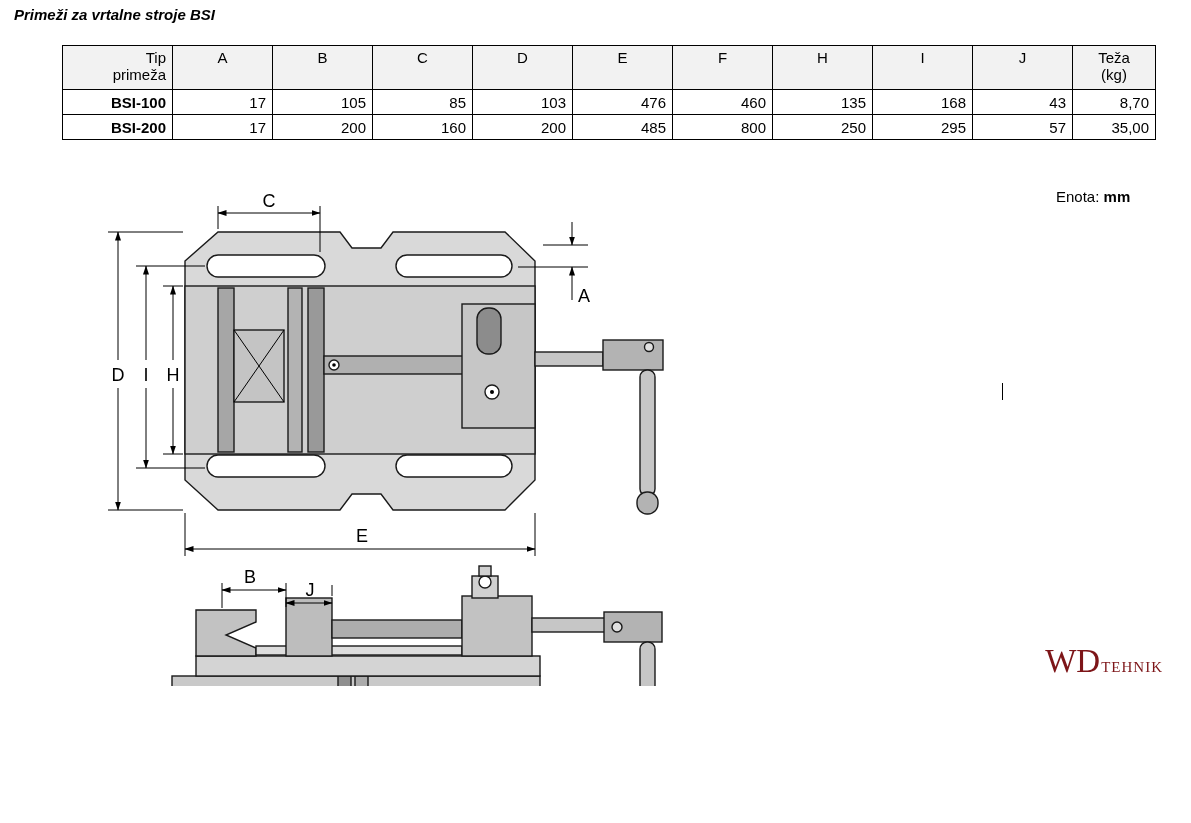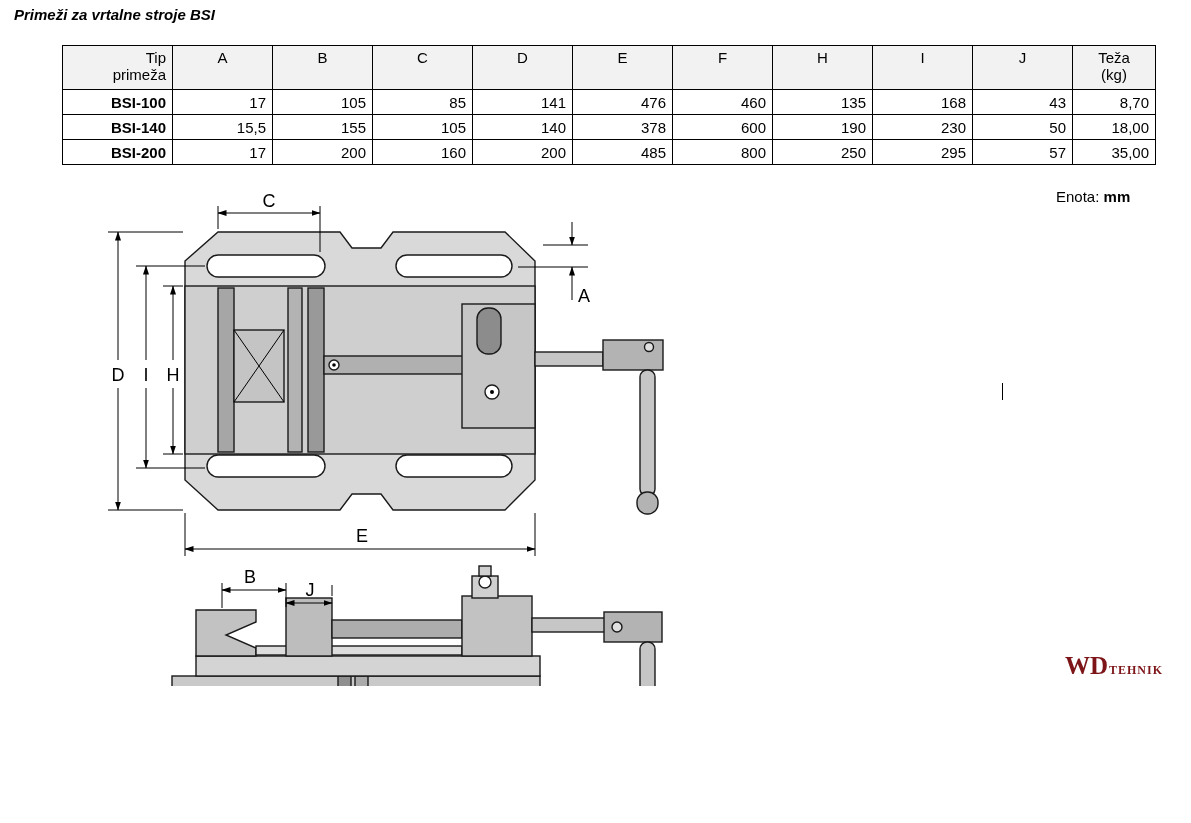--- a/index.html
+++ b/index.html
@@ -33,22 +33,22 @@
   .drawing .lbl {
     font-family: "Liberation Sans", sans-serif; font-size: 18px;
     fill: #000; text-anchor: middle;
   }
   .text-cursor { position: absolute; left: 1002px; top: 383px; width: 1px; height: 17px; background: #000; }
   .logo {
     position: absolute; right: 28px; bottom: 8px;
     display: flex; align-items: baseline; gap: 1px;
     color: #7d1518; font-family: "Liberation Serif", serif;
   }
-  .logo .wd { font-size: 25px; font-weight: 700; line-height: 1; }
-  .logo .tehnik { font-size: 12px; font-weight: 700; letter-spacing: 1px; }
+  .logo .wd { font-size: 33px; font-weight: 400; line-height: 1; }
+  .logo .tehnik { font-size: 15px; font-weight: 400; letter-spacing: 1px; }
 </style>
 </head>
 <body>
 
 <div class="page">
 
   <div class="doc-title">Primeži za vrtalne stroje BSI</div>
 
   <table class="spec-table">
     <colgroup>
@@ -80,40 +80,27 @@
         <th>Teža
 (kg)</th>
       </tr>
     </thead>
     <tbody>
       <tr>
         <td class="type">BSI-100</td>
         <td>17</td>
         <td>105</td>
         <td>85</td>
-        <td>141</td>
+        <td>103</td>
         <td>476</td>
         <td>460</td>
         <td>135</td>
         <td>168</td>
         <td>43</td>
         <td>8,70</td>
-      </tr>
-      <tr>
-        <td class="type">BSI-140</td>
-        <td>15,5</td>
-        <td>155</td>
-        <td>105</td>
-        <td>140</td>
-        <td>378</td>
-        <td>600</td>
-        <td>190</td>
-        <td>230</td>
-        <td>50</td>
-        <td>18,00</td>
       </tr>
       <tr>
         <td class="type">BSI-200</td>
         <td>17</td>
         <td>200</td>
         <td>160</td>
         <td>200</td>
         <td>485</td>
         <td>800</td>
         <td>250</td>

